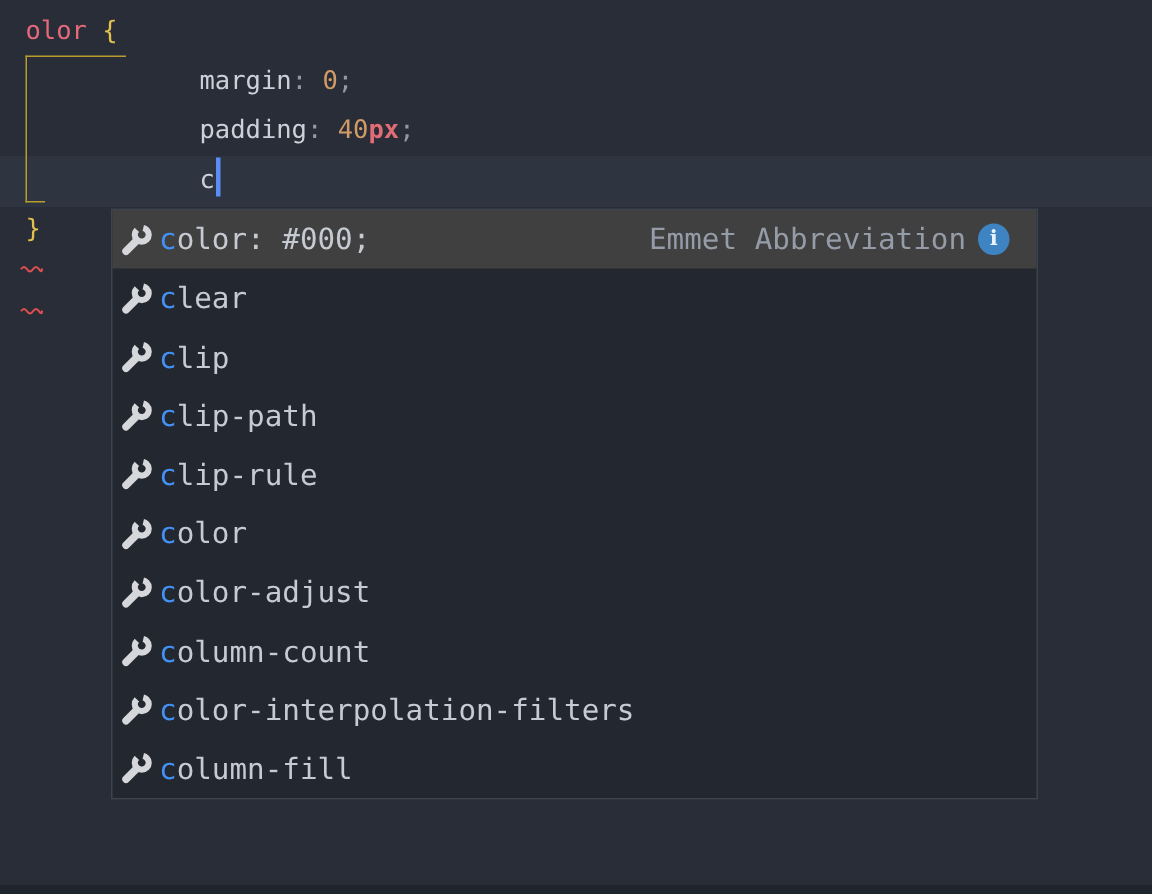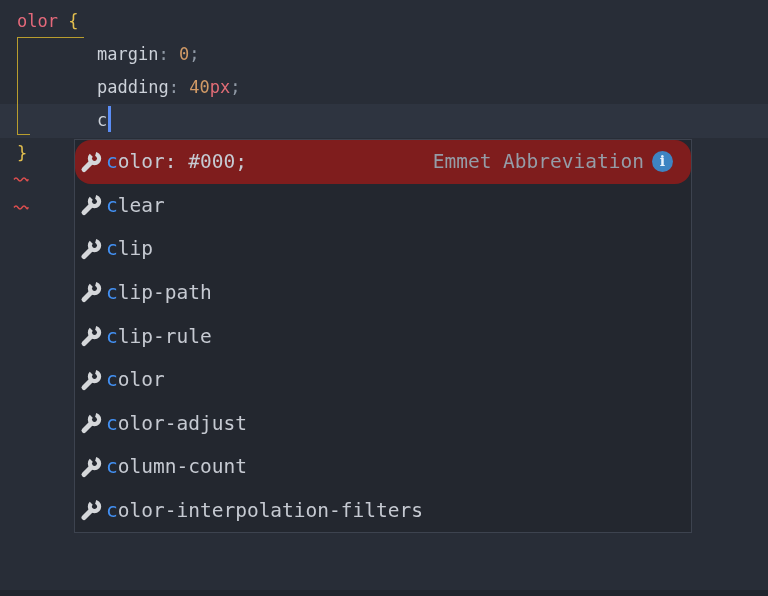--- a/index.html
+++ b/index.html
@@ -31,28 +31,28 @@
   .guide-foot { left: 17px; top: 134px; width: 13px; height: 1px; }
 
   
   .code {
     position: absolute;
     left: 0; top: 5px;
     font-size: 17px;
     line-height: 33px;
   }
   .code-line { height: 33px; white-space: pre; padding-left: 17px; }
-  .code-line.ind { padding-left: 97px; }
+  .code-line.ind { padding-left: 97px; margin-left: 36px; }
   .tk-selector { color: #e4697a; }
   .tk-brace    { color: #e3bf4e; }
   .tk-property { color: #ccd1d9; }
   .tk-plain    { color: #ccd1d9; }
   .tk-punct    { color: #9099a5; }
   .tk-number   { color: #d19a66; }
-  .tk-unit     { color: #e06c75; }
+  .tk-unit     { color: #e06c75; font-weight: bold; }
 
   .cursor {
     display: inline-block;
     width: 2.5px; height: 26px;
     background: #5b8df5;
     vertical-align: -6px;
     margin-left: 1px;
   }
 
   .squiggle { position: absolute; width: 16px; height: 7px; }
@@ -72,21 +72,21 @@
     font-size: 19.5px;
   }
   .s-row {
     flex: 1;
     display: flex;
     align-items: center;
     padding: 0 18px 0 4px;
     color: #c6cad2;
     white-space: pre;
   }
-  .s-row.selected { background: #7f1d1d; border-radius: 16px; }
+  .s-row.selected { background: #404040; }
   .wrench { width: 24px; height: 24px; margin-right: 3px; flex: none; }
   .wrench svg { display: block; }
   .match { color: #4391f4; }
   .detail { margin-left: auto; color: #959ca7; }
   .info {
     width: 21px; height: 21px;
     margin-left: 8px;
     flex: none;
     border-radius: 50%;
     background: #3e84c2;
@@ -165,17 +165,21 @@
             <circle cx="15.5" cy="8.5" r="4.6" fill="none" stroke="#d5d7da" stroke-width="4.2" stroke-dasharray="0 4.6 25 0" transform="rotate(-135 15.5 8.5)"></circle>
           </svg></span><span><span class="match">c</span>olor-adjust</span></div>
       <div class="s-row"><span class="wrench"><svg width="24" height="24" viewBox="0 0 24 24">
             <line x1="5" y1="19.5" x2="11.5" y2="13" stroke="#d5d7da" stroke-width="5" stroke-linecap="round"></line>
             <circle cx="15.5" cy="8.5" r="4.6" fill="none" stroke="#d5d7da" stroke-width="4.2" stroke-dasharray="0 4.6 25 0" transform="rotate(-135 15.5 8.5)"></circle>
           </svg></span><span><span class="match">c</span>olumn-count</span></div>
       <div class="s-row"><span class="wrench"><svg width="24" height="24" viewBox="0 0 24 24">
             <line x1="5" y1="19.5" x2="11.5" y2="13" stroke="#d5d7da" stroke-width="5" stroke-linecap="round"></line>
             <circle cx="15.5" cy="8.5" r="4.6" fill="none" stroke="#d5d7da" stroke-width="4.2" stroke-dasharray="0 4.6 25 0" transform="rotate(-135 15.5 8.5)"></circle>
           </svg></span><span><span class="match">c</span>olor-interpolation-filters</span></div>
+      <div class="s-row"><span class="wrench"><svg width="24" height="24" viewBox="0 0 24 24">
+            <line x1="5" y1="19.5" x2="11.5" y2="13" stroke="#d5d7da" stroke-width="5" stroke-linecap="round"></line>
+            <circle cx="15.5" cy="8.5" r="4.6" fill="none" stroke="#d5d7da" stroke-width="4.2" stroke-dasharray="0 4.6 25 0" transform="rotate(-135 15.5 8.5)"></circle>
+          </svg></span><span><span class="match">c</span>olumn-fill</span></div>
     </div>
 
   <div class="bottom-bar"></div>
 
 </div>
 
 </body></html>

